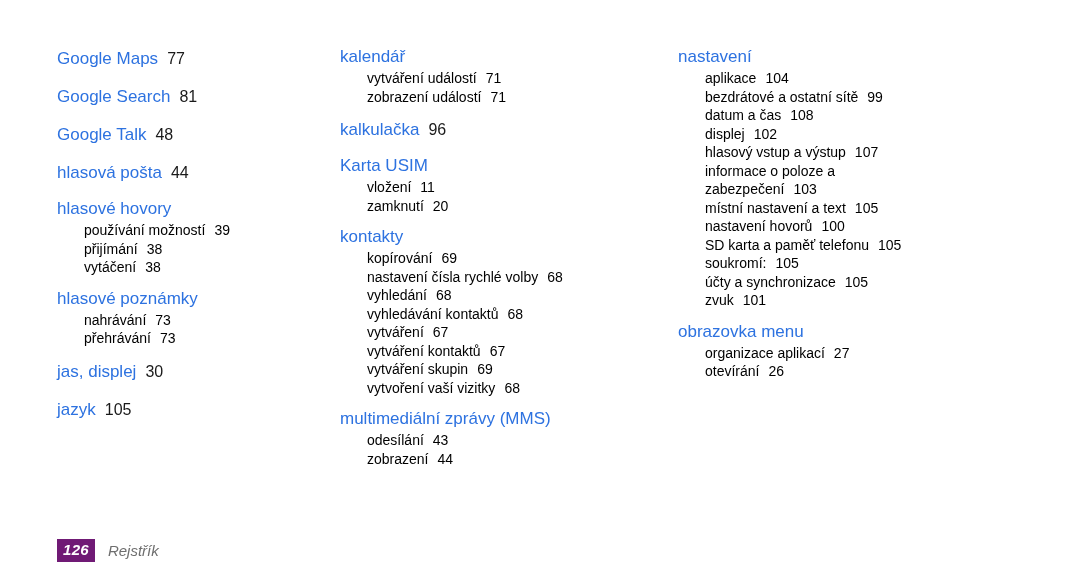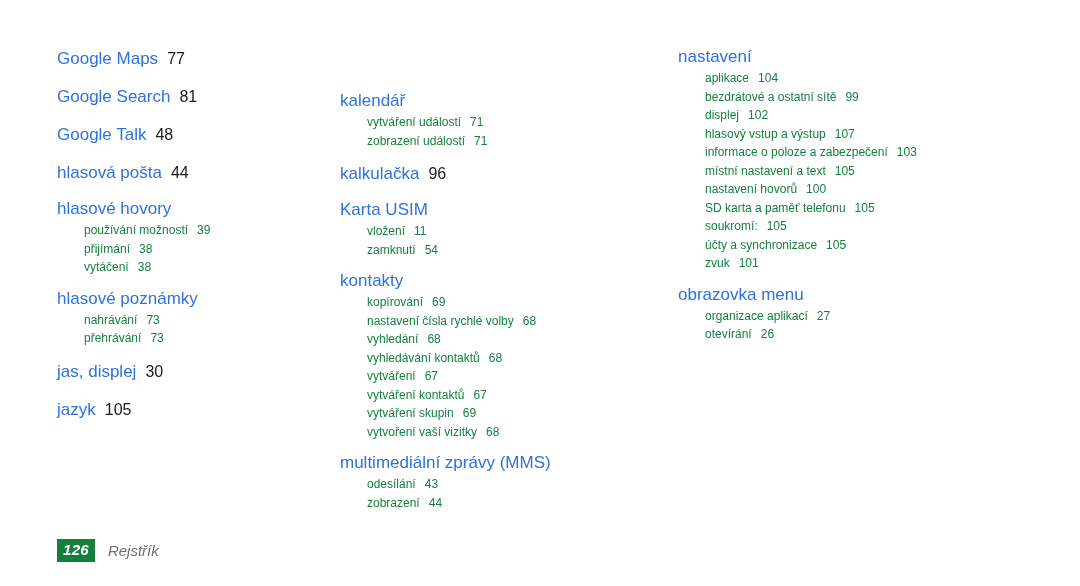--- a/index.html
+++ b/index.html
@@ -26,21 +26,21 @@
     top: 45px;
     left: 0;
     width: 1080px;
     display: flex;
     align-items: flex-start;
   }
   .column {
     box-sizing: border-box;
   }
   .column.col-1 { width: 335px; padding-left: 57px; }
-  .column.col-2 { width: 335px; padding-left: 5px; margin-top: 44px; }
+  .column.col-2 { width: 335px; padding-left: 5px; }
   .column.col-3 { width: 400px; padding-left: 8px; }
 
   .group {
     margin-bottom: 10px;
   }
   .group:last-child { margin-bottom: 0; }
 
   .entry-head {
     color: #2d72e0;
     font-size: 17px;
@@ -54,43 +54,43 @@
   }
   .group.has-subs .entry-head {
     line-height: 24px;
   }
   .subs {
     margin: 0;
     padding: 0;
     list-style: none;
   }
   .sub {
-    color: #15803d;
-    font-size: 12px;
+    color: #000000;
+    font-size: 14px;
     line-height: 18.5px;
     padding-left: 27px;
     white-space: nowrap;
   }
   .sub.wrap {
     white-space: normal;
     width: 215px;
     text-indent: 0;
   }
   .sub .pg {
     margin-left: 9px;
   }
   .footer {
     position: absolute;
     left: 57px;
     bottom: 24px;
     display: flex;
     align-items: center;
   }
   .footer-num {
-    background: #15803d;
+    background: #701a75;
     color: #ffffff;
     font-style: italic;
     font-weight: bold;
     font-size: 15px;
     line-height: 20px;
     padding: 1px 6px 2px 6px;
     letter-spacing: 0.3px;
   }
   .footer-label {
     color: #6e6e6e;
@@ -148,21 +148,21 @@
             <li class="sub"><span>zobrazení událostí</span><span class="pg">71</span></li>
           </ul>
         </div>
         <div class="group">
           <div class="entry-head"><span>kalkulačka</span><span class="pg">96</span></div>
         </div>
         <div class="group has-subs">
           <div class="entry-head"><span>Karta USIM</span></div>
           <ul class="subs">
             <li class="sub"><span>vložení</span><span class="pg">11</span></li>
-            <li class="sub"><span>zamknutí</span><span class="pg">54</span></li>
+            <li class="sub"><span>zamknutí</span><span class="pg">20</span></li>
           </ul>
         </div>
         <div class="group has-subs">
           <div class="entry-head"><span>kontakty</span></div>
           <ul class="subs">
             <li class="sub"><span>kopírování</span><span class="pg">69</span></li>
             <li class="sub"><span>nastavení čísla rychlé volby</span><span class="pg">68</span></li>
             <li class="sub"><span>vyhledání</span><span class="pg">68</span></li>
             <li class="sub"><span>vyhledávání kontaktů</span><span class="pg">68</span></li>
             <li class="sub"><span>vytváření</span><span class="pg">67</span></li>
@@ -178,20 +178,21 @@
             <li class="sub"><span>zobrazení</span><span class="pg">44</span></li>
           </ul>
         </div>
       </div>
     <div class="column col-3">
         <div class="group has-subs">
           <div class="entry-head"><span>nastavení</span></div>
           <ul class="subs">
             <li class="sub"><span>aplikace</span><span class="pg">104</span></li>
             <li class="sub"><span>bezdrátové a ostatní sítě</span><span class="pg">99</span></li>
+            <li class="sub"><span>datum a čas</span><span class="pg">108</span></li>
             <li class="sub"><span>displej</span><span class="pg">102</span></li>
             <li class="sub"><span>hlasový vstup a výstup</span><span class="pg">107</span></li>
             <li class="sub wrap"><span>informace o poloze a zabezpečení</span><span class="pg">103</span></li>
             <li class="sub"><span>místní nastavení a text</span><span class="pg">105</span></li>
             <li class="sub"><span>nastavení hovorů</span><span class="pg">100</span></li>
             <li class="sub"><span>SD karta a paměť telefonu</span><span class="pg">105</span></li>
             <li class="sub"><span>soukromí:</span><span class="pg">105</span></li>
             <li class="sub"><span>účty a synchronizace</span><span class="pg">105</span></li>
             <li class="sub"><span>zvuk</span><span class="pg">101</span></li>
           </ul>

